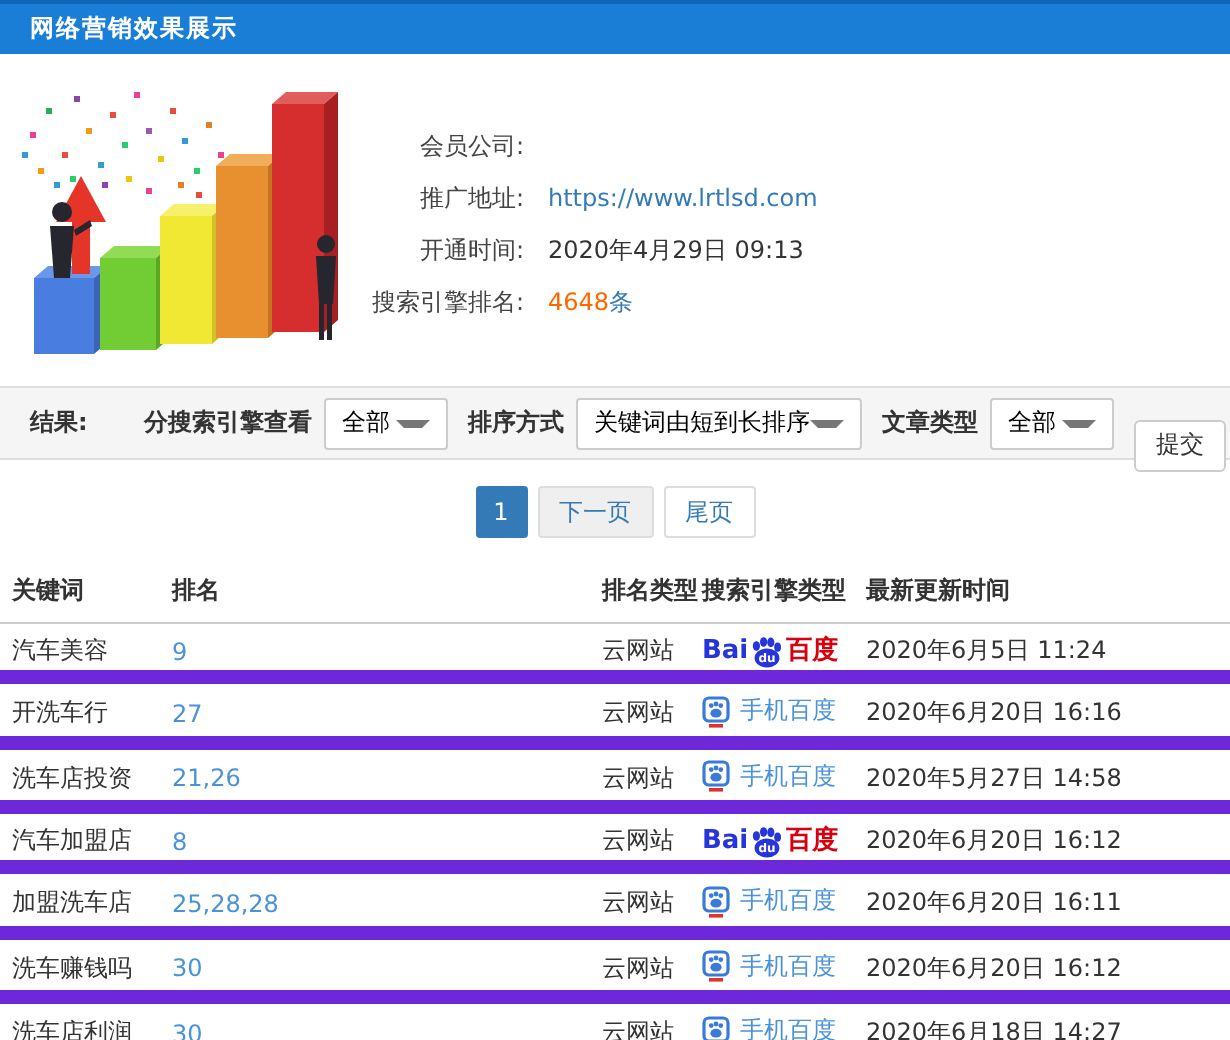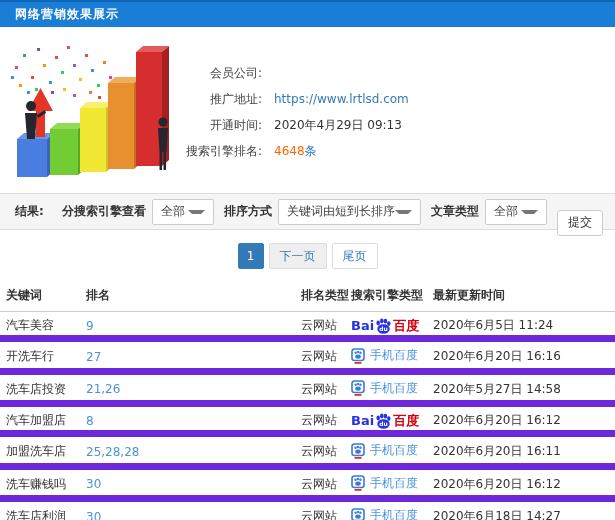--- a/index.html
+++ b/index.html
@@ -17,26 +17,26 @@
   .fields { flex:1; padding-top:13px; }
   .field { display:flex; margin-bottom:10px; line-height:16px; }
   .field .lbl { width:86px; text-align:right; color:#444; }
   .field .val { margin-left:12px; }
   .field .val.link { color:var(--link,#337ab7); text-decoration:none; cursor:pointer; }
   .count-num { color:var(--count,#ff6600); }
   .count-suffix { color:var(--link,#337ab7); }
 
   
   .filterbar { height:37px; background:var(--filter-bar-bg,#f5f5f5); border-top:1px solid #ddd; border-bottom:1px solid #ddd;
-    display:flex; align-items:center; padding:0 12px 0 15px; }
+    display:flex; align-items:center; padding:0 2px 0 15px; }
   .filterbar .result-lbl { font-weight:bold; }
   .controls { margin-left:auto; display:flex; align-items:center; }
   .ctl-lbl { font-weight:bold; margin:0 6px 0 10px; white-space:nowrap; }
   .select { display:inline-flex; align-items:center; height:26px; background:#fff; border:1px solid #ccc;
-    border-radius:2px; padding:0 8px; color:#404040; cursor:pointer; white-space:nowrap; }
+    border-radius:2px; padding:0 8px; color:#000000; cursor:pointer; white-space:nowrap; }
   .select.sm { min-width:62px; }
   .select .caret { margin-left:auto; padding-left:9px; width:0; height:0; border-left:4px solid transparent;
     border-right:4px solid transparent; border-top:4px solid #777; box-sizing:content-box; }
   .btn-submit { height:26px; margin-left:10px; padding:0 10px; background:#fff; border:1px solid #ccc;
     border-radius:3px; color:#333; cursor:pointer; font-size:12px; font-family:inherit;margin-top:22px; }
 
   
   .pager { display:flex; justify-content:center; align-items:center; margin:13px 0 12px; }
   .page-item { height:26px; line-height:24px; border:1px solid #ddd; border-radius:2px; padding:0 10px;
     margin:0 2.5px; color:var(--link,#337ab7); background:#fff; cursor:pointer; }

